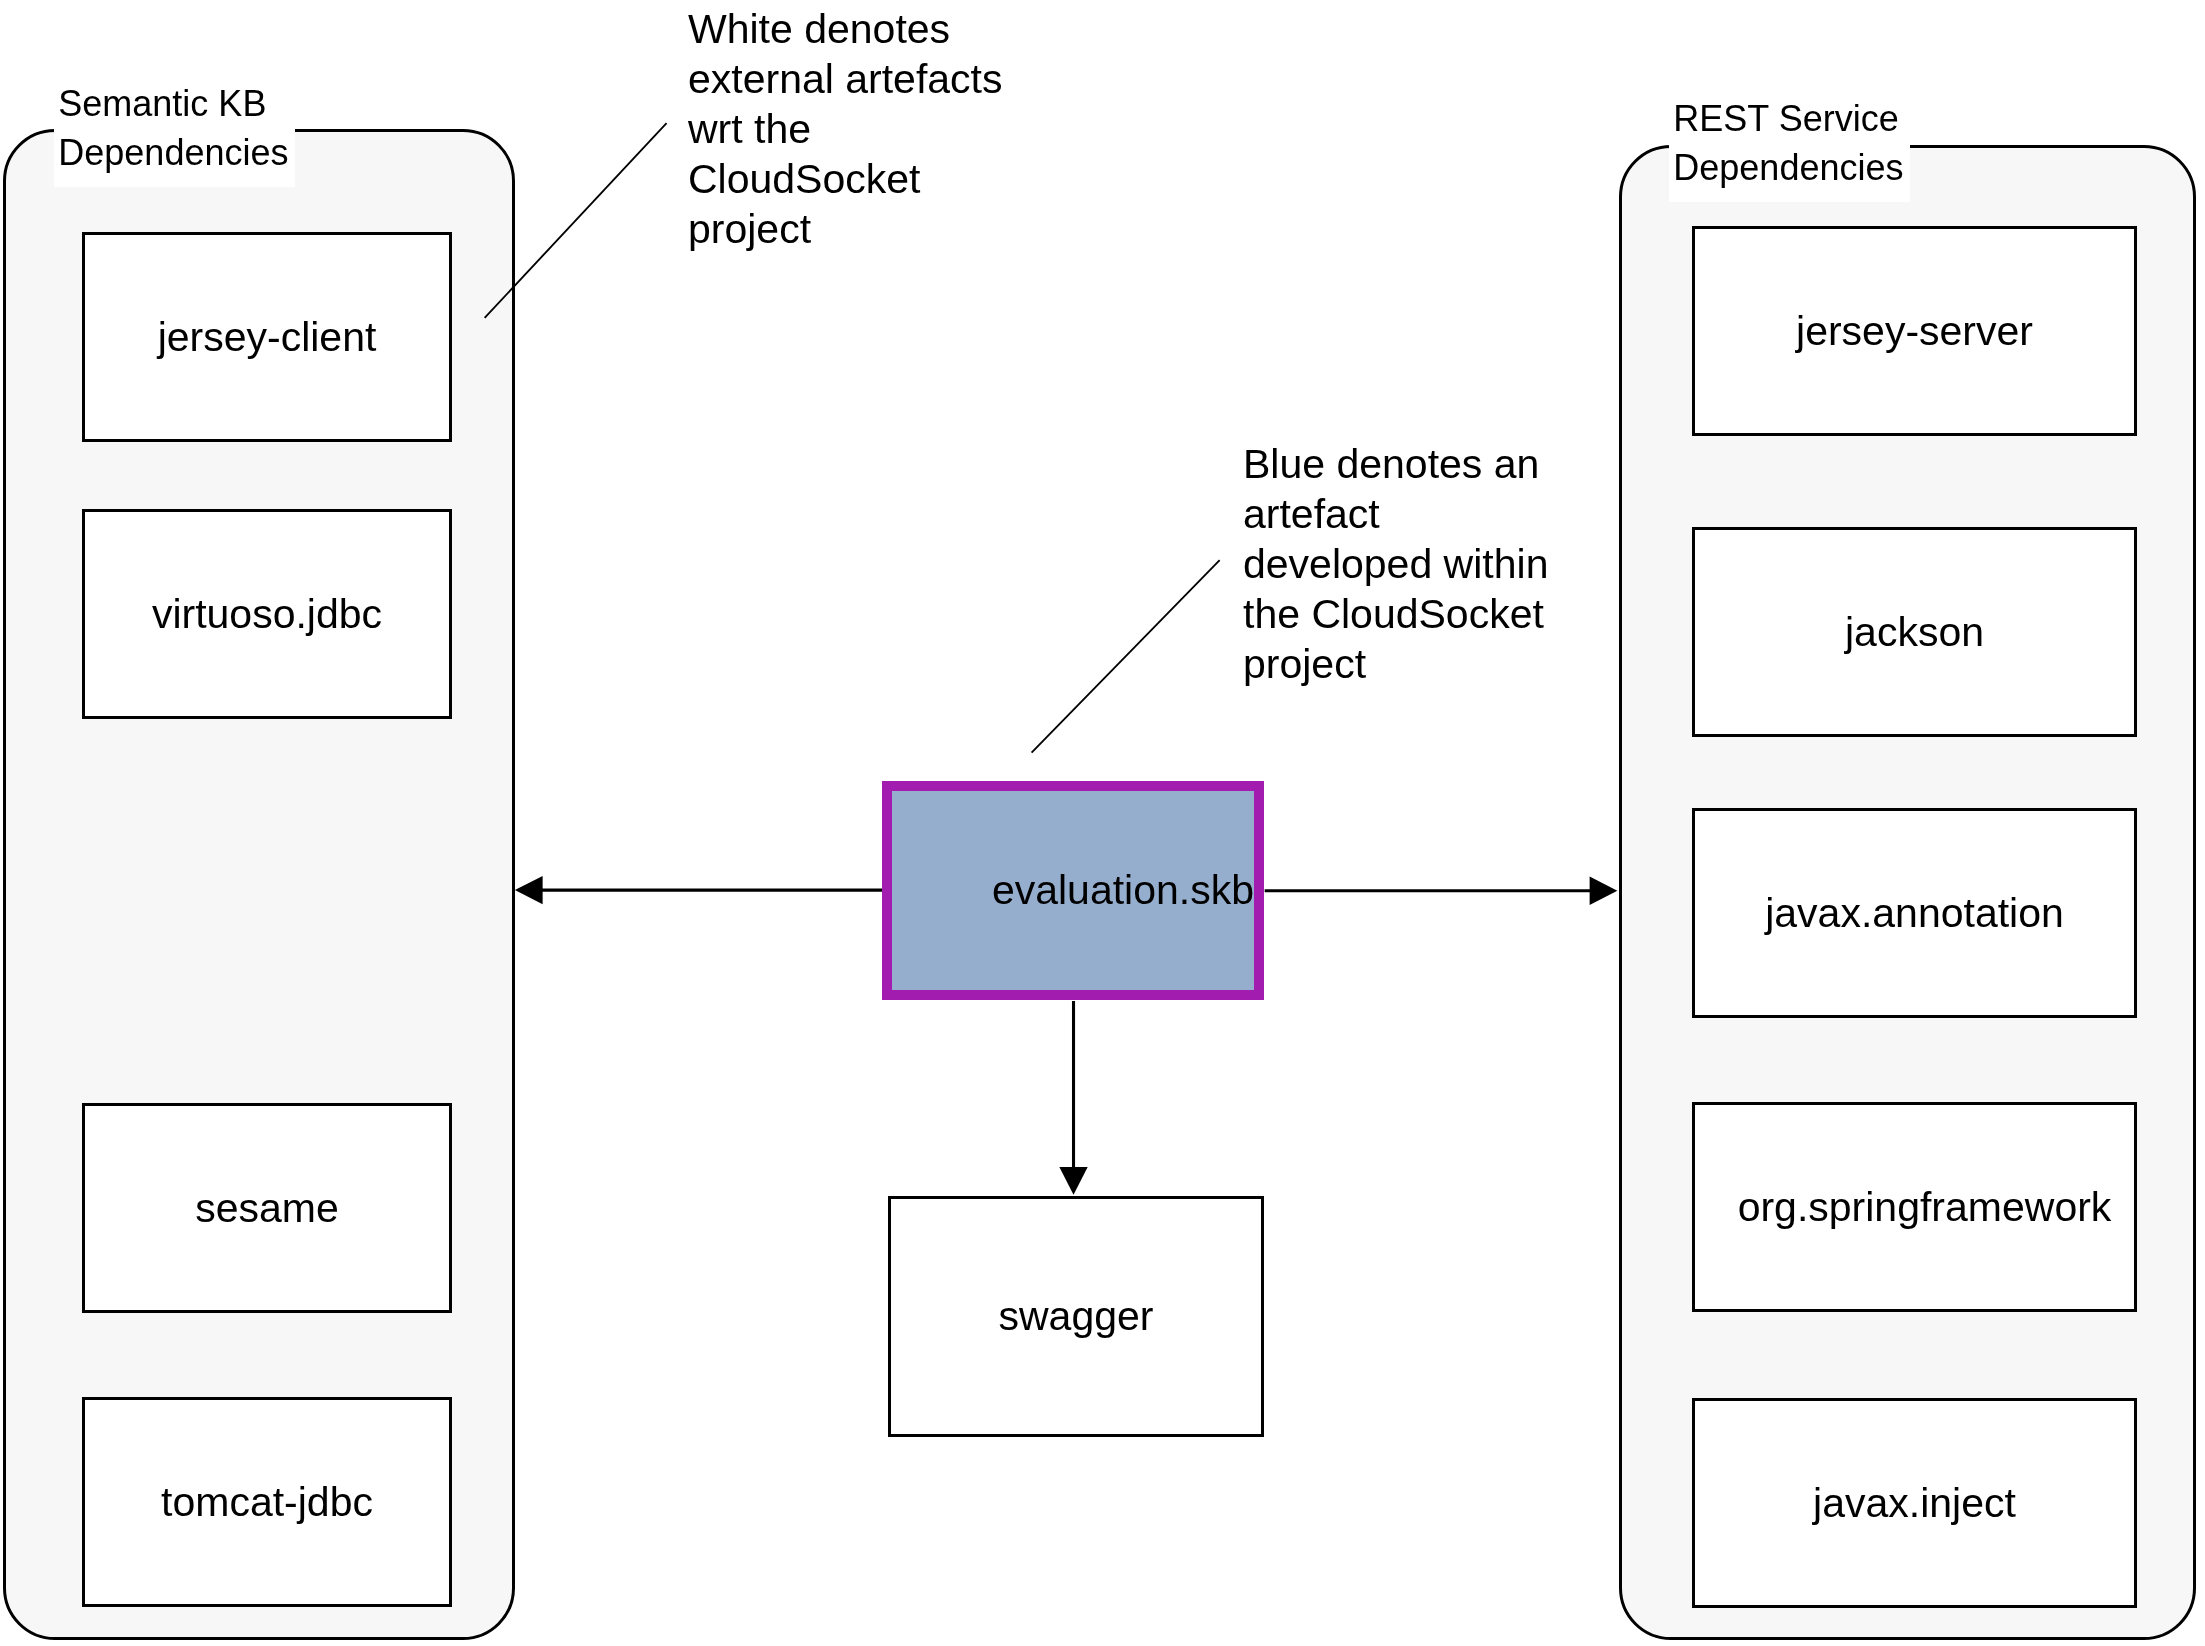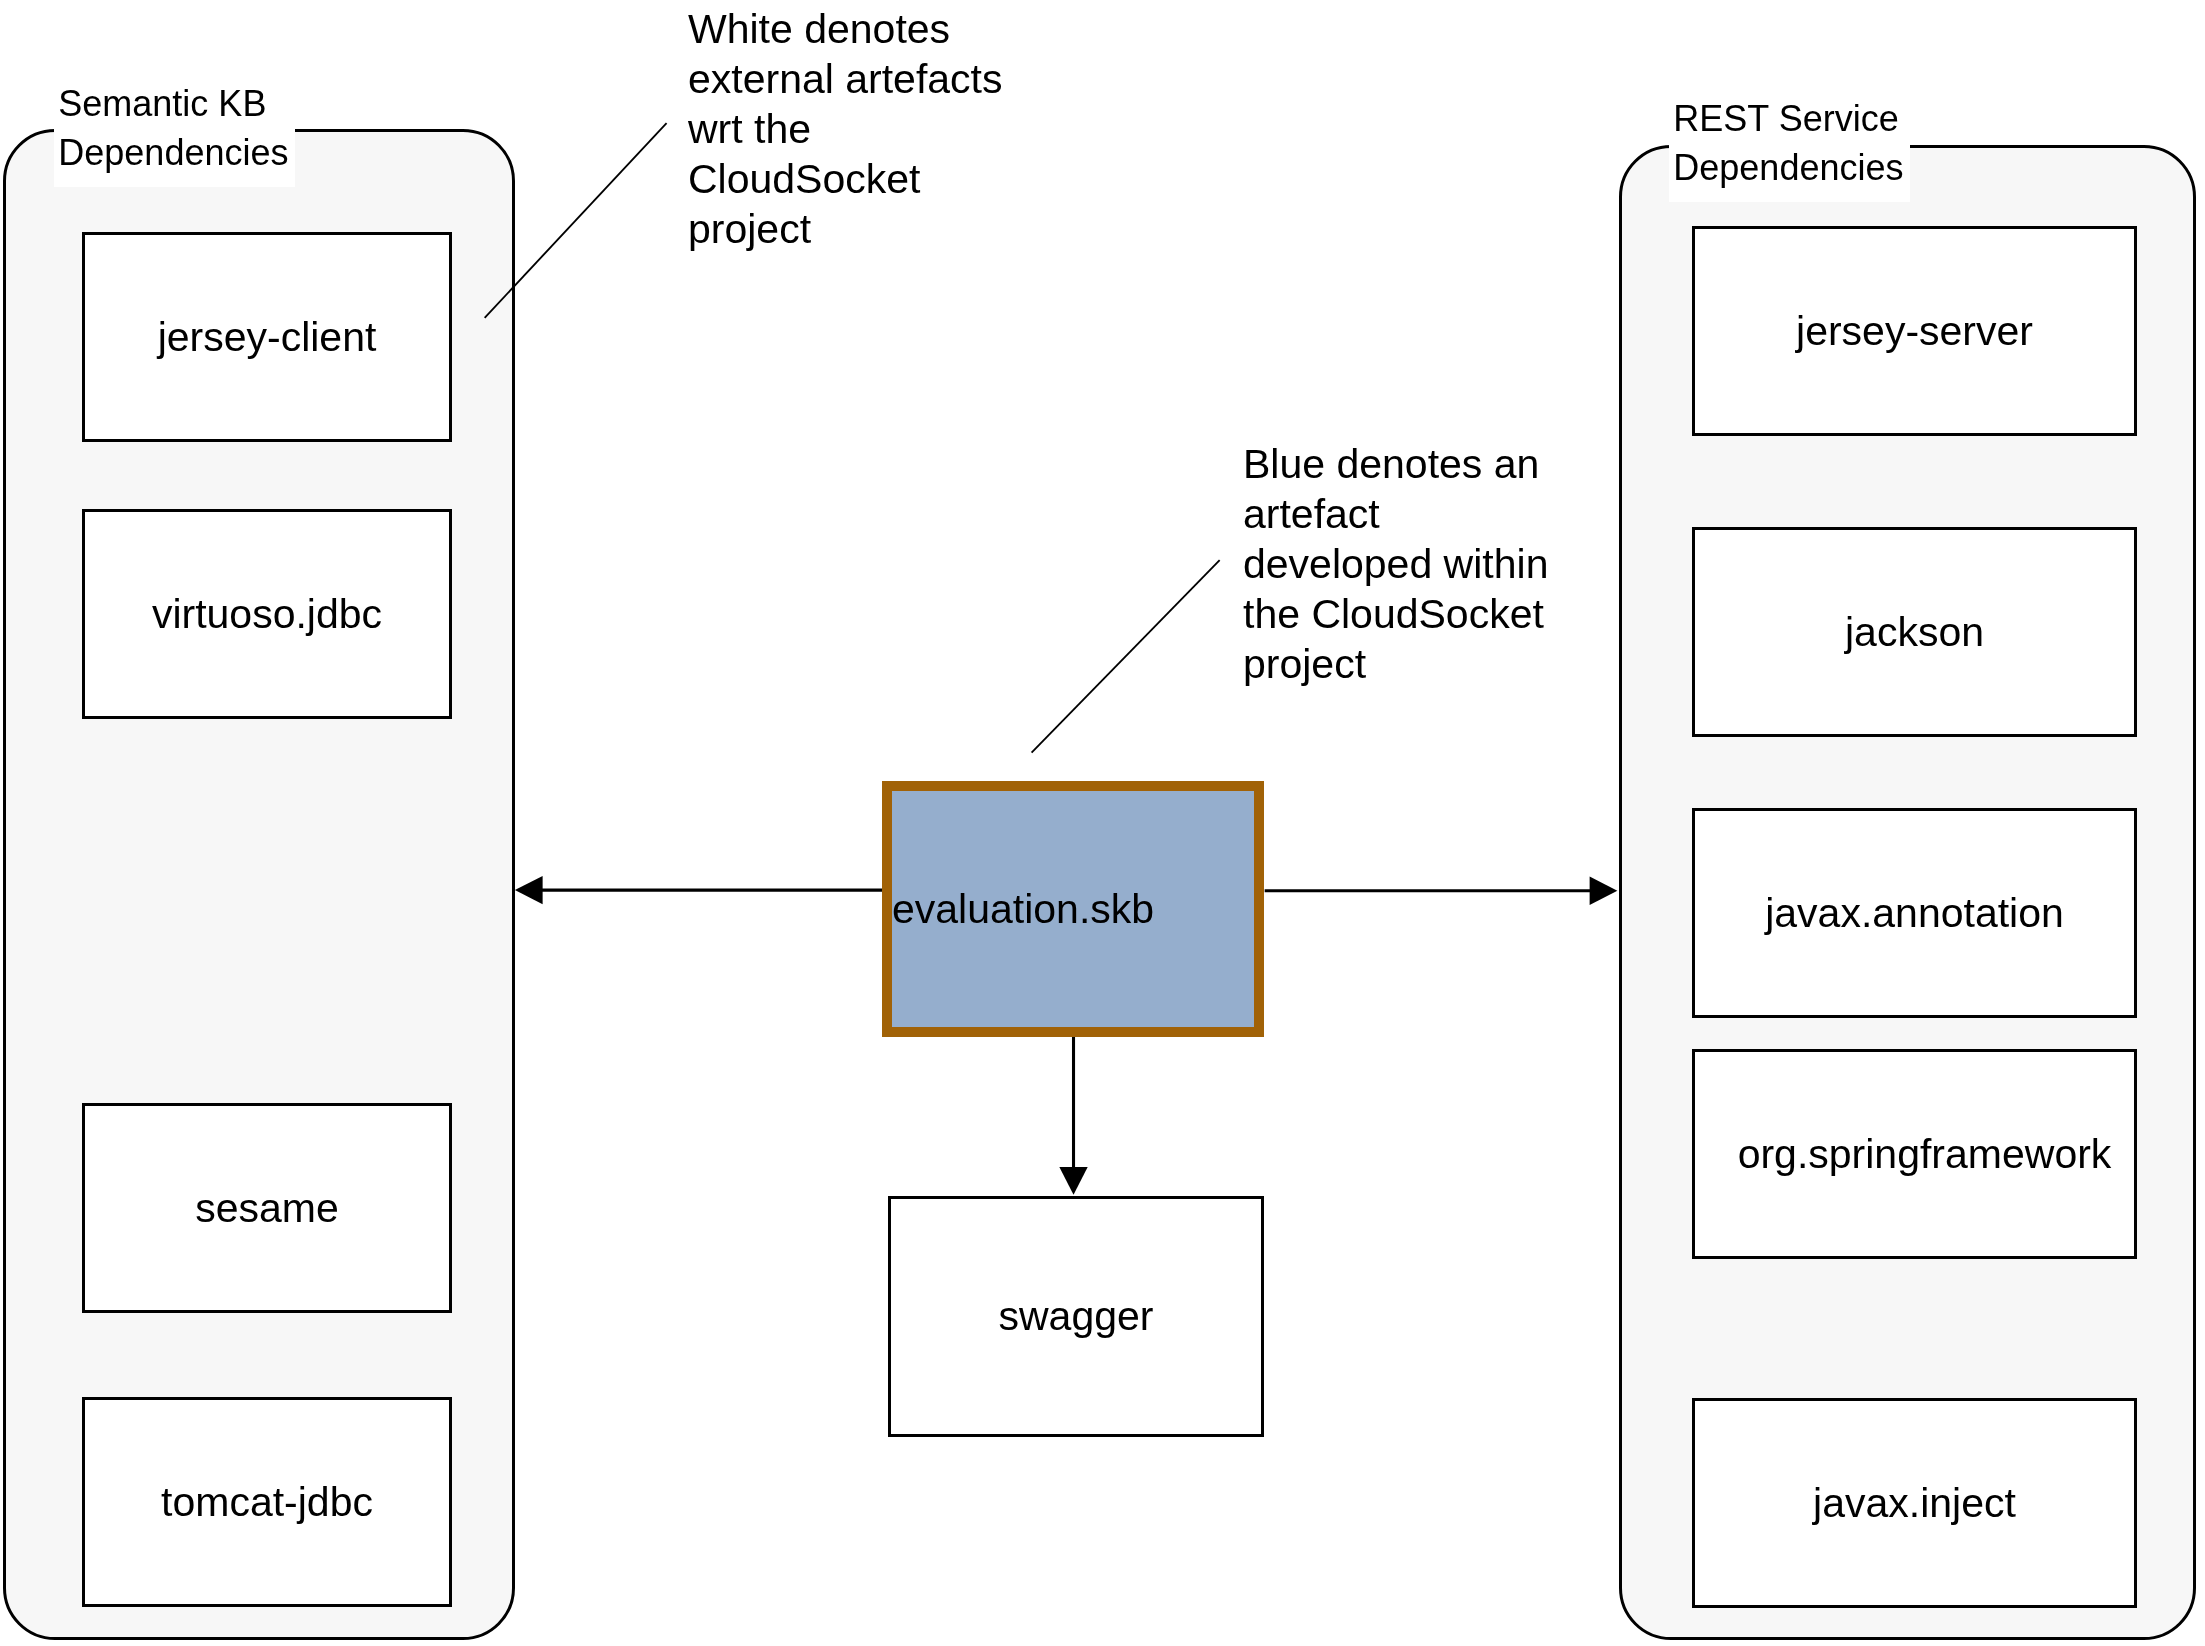--- a/index.html
+++ b/index.html
@@ -42,27 +42,27 @@
   }
   .annotation {
     position: absolute;
     font-size: 41px;
     line-height: 50px;
     white-space: pre-line;
   }
   .main-box {
     position: absolute;
     left: 882px; top: 781px;
-    width: 382px; height: 256px;
+    width: 382px; height: 219px;
     background: #95aecd;
-    border: 10px solid #a16207;
+    border: 10px solid #a21caf;
     box-sizing: border-box;
     display: flex;
     align-items: center;
-    justify-content: flex-start;
+    justify-content: flex-end;
     font-size: 41px;
   }
   .sub-box {
     position: absolute;
     left: 888px; top: 1196px;
     width: 376px; height: 241px;
     background: #ffffff;
     border: 3.1px solid #000000;
     box-sizing: border-box;
     display: flex;
@@ -75,21 +75,21 @@
     left: 0; top: 0;
     pointer-events: none;
   }
   
   .lbox { left: 82px; width: 370px; height: 210px; }
   .l1 { top: 232px; } .l2 { top: 509px; } .l3 { top: 806px; }
   .l4 { top: 1103px; } .l5 { top: 1397px; }
   
   .rbox { left: 1692px; width: 445px; height: 210px; }
   .r1 { top: 226px; } .r2 { top: 527px; } .r3 { top: 808px; justify-content: center; }
-  .r4 { top: 1049px; padding-left: 20px; } .r5 { top: 1398px; }
+  .r4 { top: 1102px; padding-left: 20px; } .r5 { top: 1398px; }
 </style>
 </head>
 <body>
 
 <div id="canvas">
 
   <div class="container" style="left:3.1px; top:129px; width:512px; height:1511px;"></div>
 
   <div class="container" style="left:1619px; top:145px; width:577px; height:1495px;"></div>
 

